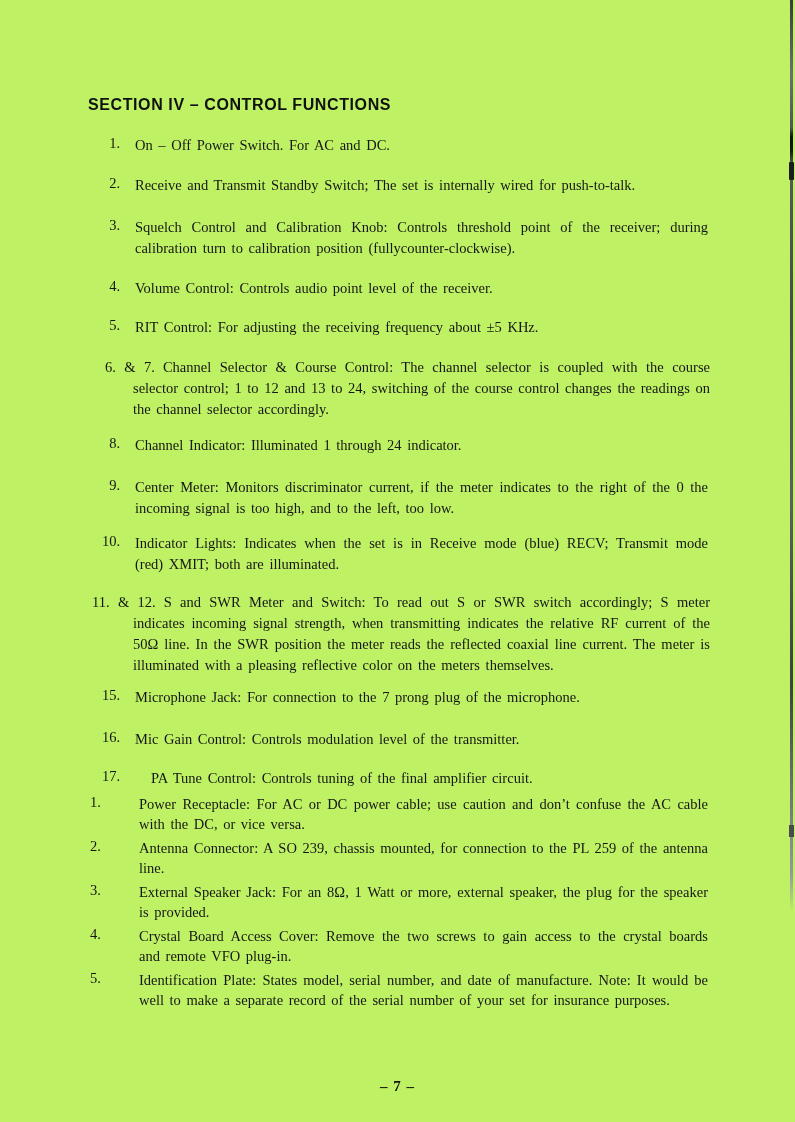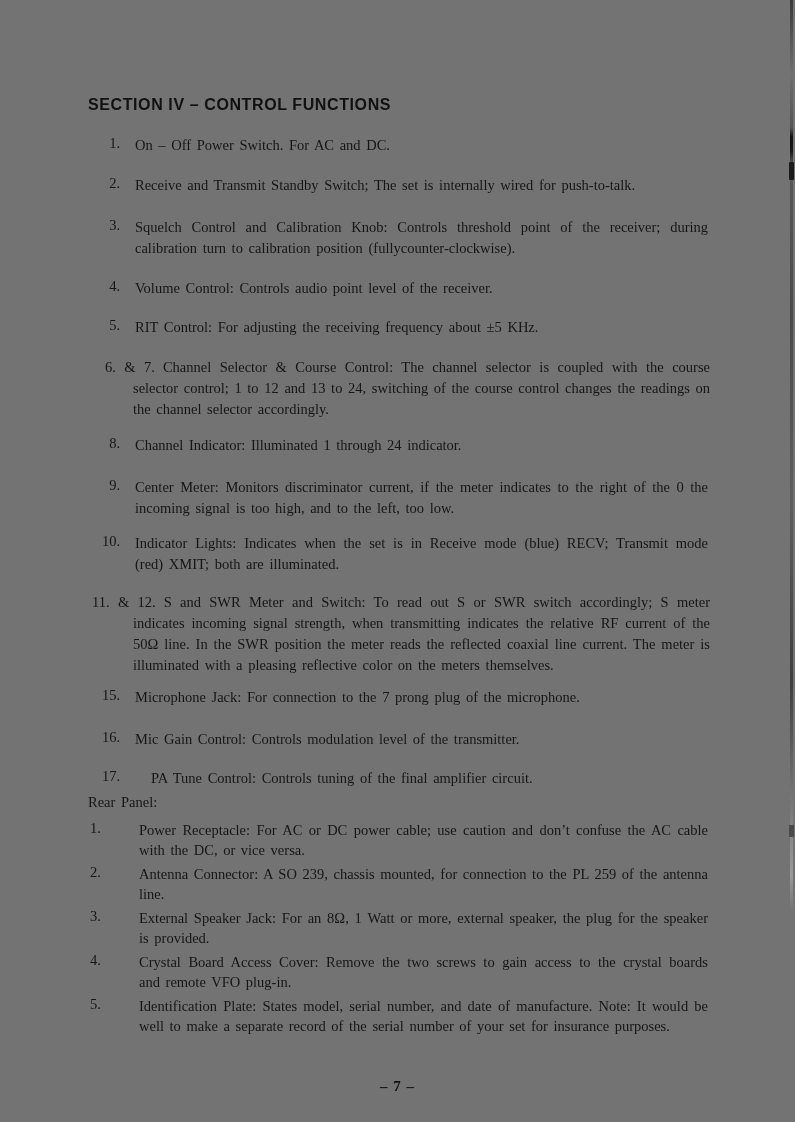--- a/index.html
+++ b/index.html
@@ -1,20 +1,20 @@
 <!DOCTYPE html>
 <html><head>
 <meta charset="utf-8">
 <style>
   html,body { margin:0; padding:0; background:#e8e8e8; }
   .page {
     position:relative;
     width:795px; height:1122px;
     margin:0 auto;
-    background:#737373;
+    background:#bef264;
     overflow:hidden;
     font-family:"Liberation Serif", serif;
     font-size:14.5px;
     color:#161616;
     line-height:21px;
   }
   .content {
     position:absolute;
     left:88px; right:85px; top:94px;
   }
@@ -155,21 +155,20 @@
       <div class="item m14">
         <span class="num">16.</span>
         <p class="txt">Mic Gain Control: Controls modulation level of the transmitter.</p>
       </div>
 
       <div class="item m1">
         <span class="num">17.</span>
         <p class="txt">PA Tune Control: Controls tuning of the final amplifier circuit.</p>
       </div>
 
-      <p class="rear-heading">Rear Panel:</p>
 
       <div class="rear">
         <div class="item">
           <span class="num">1.</span>
           <p class="txt">Power Receptacle: For AC or DC power cable; use caution and don’t confuse the AC cable with the DC, or vice versa.</p>
         </div>
         <div class="item">
           <span class="num">2.</span>
           <p class="txt">Antenna Connector: A SO 239, chassis mounted, for connection to the PL 259 of the antenna line.</p>
         </div>

